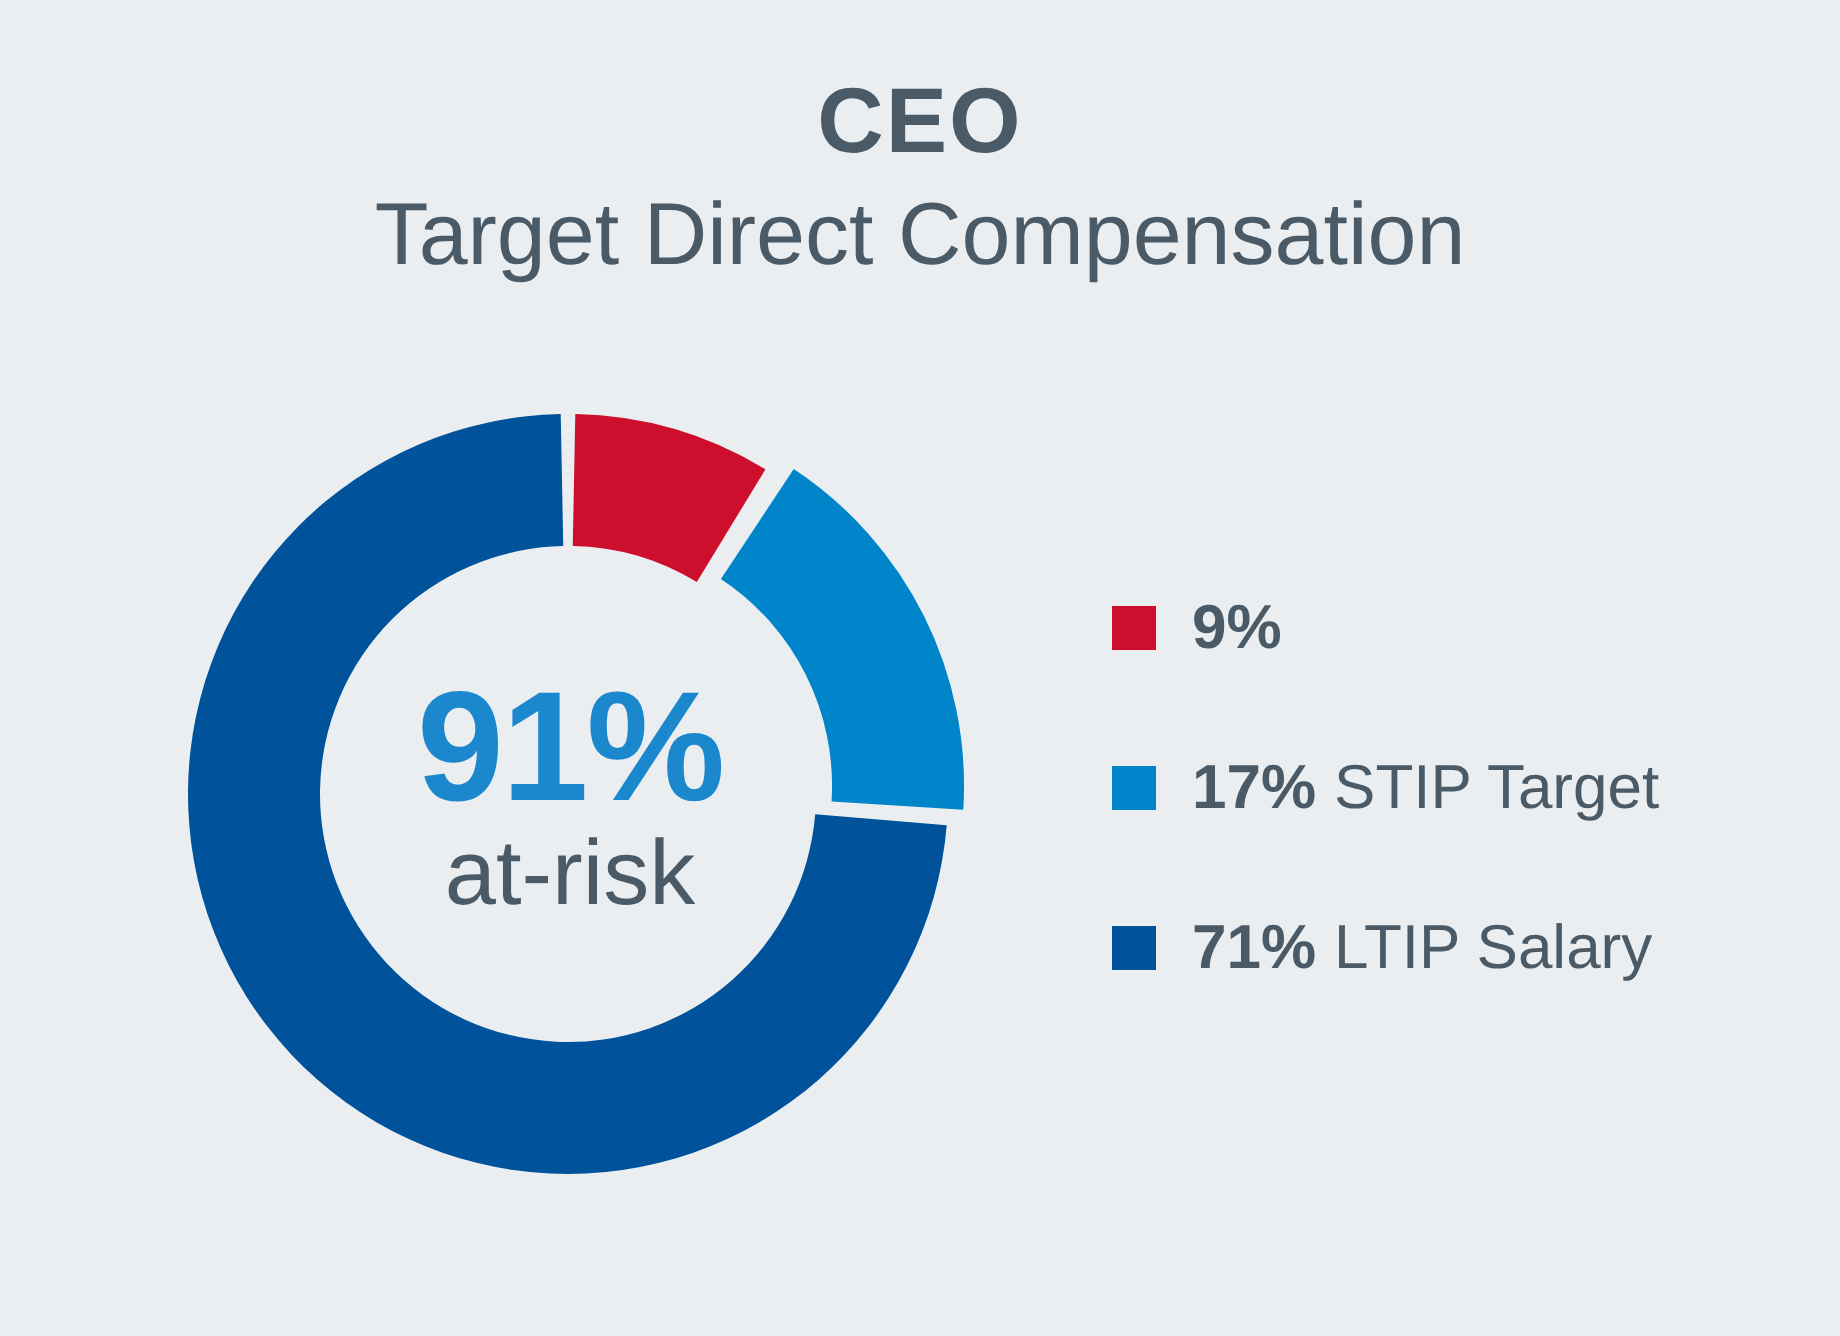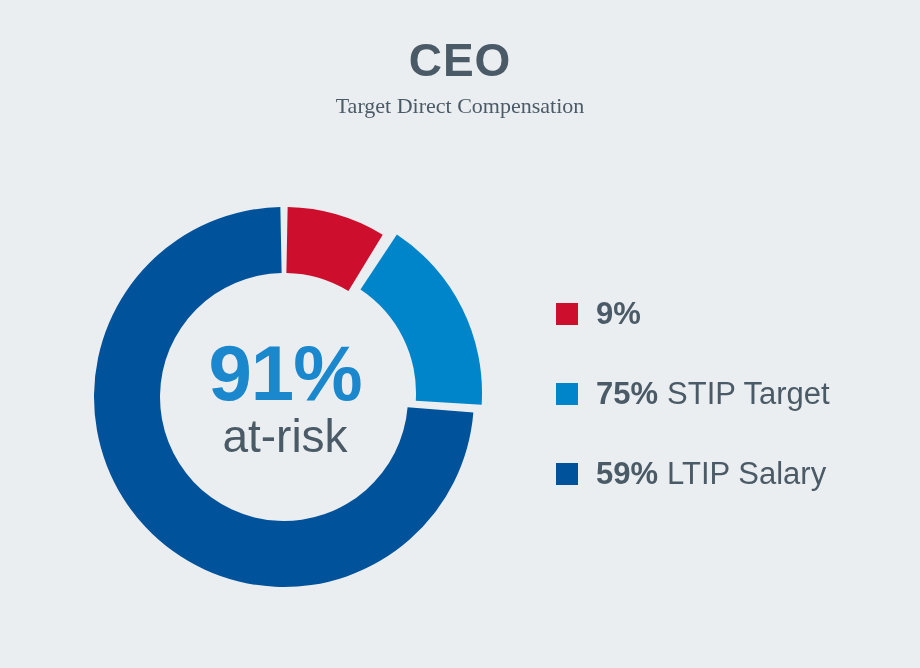--- a/index.html
+++ b/index.html
@@ -14,22 +14,22 @@
     position:absolute;left:0;top:0;width:920px;height:668px;padding-left:28px;
   }
   .title-block{
     position:absolute;left:0;top:36px;width:920px;text-align:center;
   }
   .title{
     font-size:46px;font-weight:bold;color:#4a5a66;
     letter-spacing:1px;line-height:1.05;margin:0;
   }
   .subtitle{
-    font-size:22px;font-weight:normal;color:#4a5a66;
-    line-height:1.1;margin:10px 0 0 0;font-family:Liberation Serif, serif;
+    font-size:44px;font-weight:normal;color:#4a5a66;
+    line-height:1.1;margin:10px 0 0 0;
   }
   .chart-wrap{
     position:absolute;left:84px;top:197px;width:402px;height:402px;
   }
   .center-text{
     position:absolute;left:84px;top:197px;width:402px;height:402px;
     display:flex;flex-direction:column;align-items:center;justify-content:center;
     pointer-events:none;
   }
   .center-pct{
@@ -81,23 +81,23 @@
     <div class="center-sub">at-risk</div>
   </div>
 
   <div class="legend">
     <div class="legend-row">
       <span class="swatch" style="background: rgb(206, 14, 45);"></span>
       <span class="legend-pct">9%</span>
     </div>
     <div class="legend-row">
       <span class="swatch" style="background: rgb(0, 133, 202);"></span>
-      <span class="legend-pct">75%</span>
+      <span class="legend-pct">17%</span>
       <span class="legend-label">STIP Target</span>
     </div>
     <div class="legend-row">
       <span class="swatch" style="background: rgb(0, 82, 155);"></span>
-      <span class="legend-pct">59%</span>
+      <span class="legend-pct">71%</span>
       <span class="legend-label">LTIP Salary</span>
     </div>
   </div>
 
 </div>
 
 </body></html>

